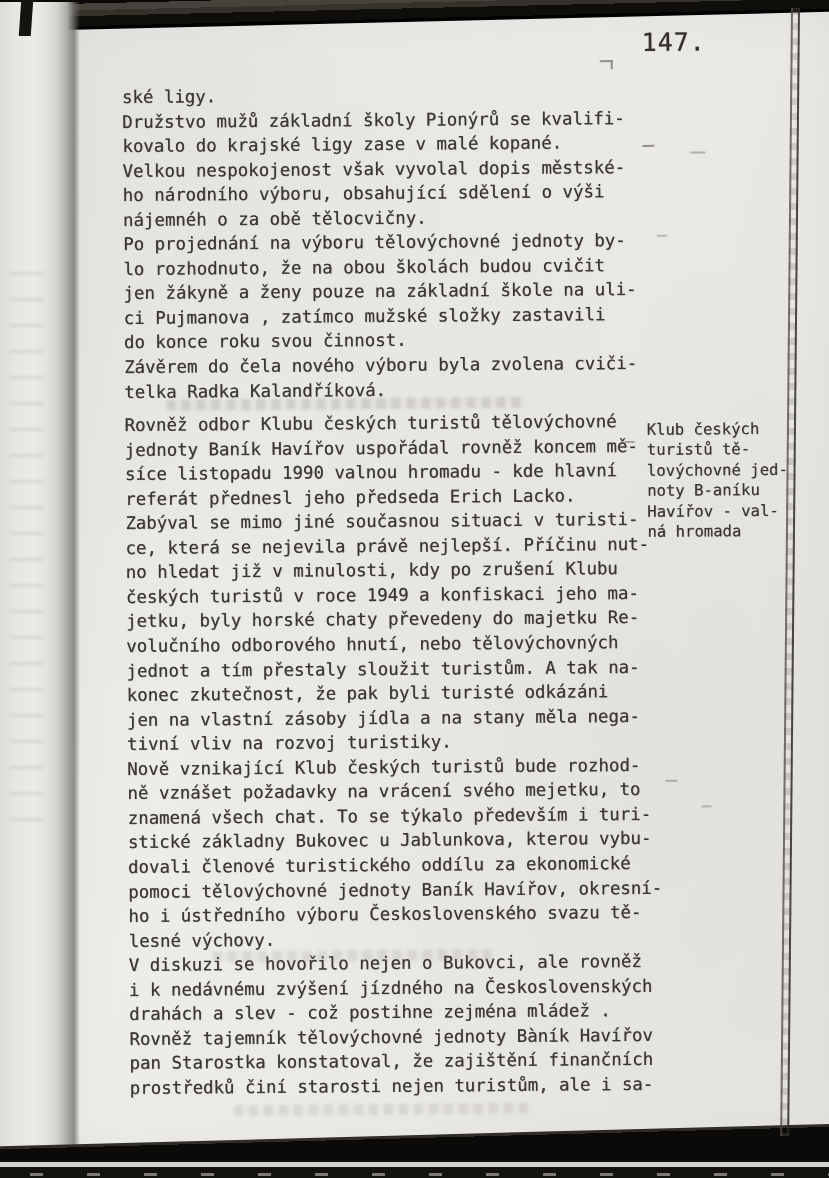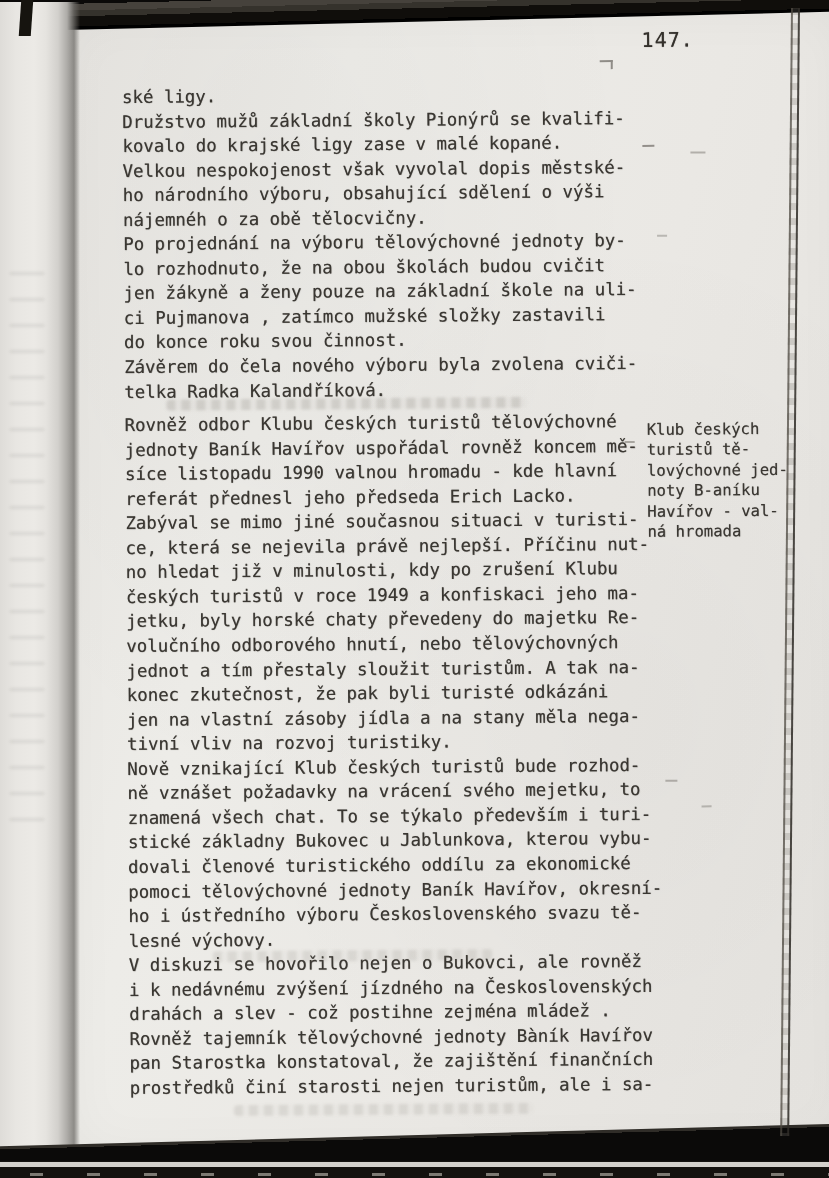--- a/index.html
+++ b/index.html
@@ -38,21 +38,21 @@
     position:absolute;left:60px;top:8px;width:792px;height:1152px;z-index:1;
     transform:rotate(-0.45deg);transform-origin:60px 600px;
     background:
       radial-gradient(ellipse at 28% 18%,rgba(0,0,0,0.028),transparent 45%),
       radial-gradient(ellipse at 72% 62%,rgba(0,0,0,0.022),transparent 50%),
       linear-gradient(105deg,#e6e4e0 0%,#edece8 28%,#eae8e4 62%,#e4e2de 100%);
     box-shadow:inset 0 0 60px rgba(0,0,0,0.05);
   }
   .page-number{
     position:absolute;left:586px;top:24px;
-    font-size:20px;letter-spacing:1px;color:#34312c;
+    font-size:25px;letter-spacing:1px;color:#34312c;
     text-shadow:0 0 0.8px rgba(52,49,44,0.8);
   }
   .body-text{
     position:absolute;left:66px;top:79px;width:580px;
     font-size:17.4px;color:#3a3732;
     text-shadow:0.3px 0.2px 0.7px rgba(58,55,50,0.65);
   }
   .tline{height:24.55px;white-space:pre;}
   .tline.blank{height:9px;}
   .margin-note{

